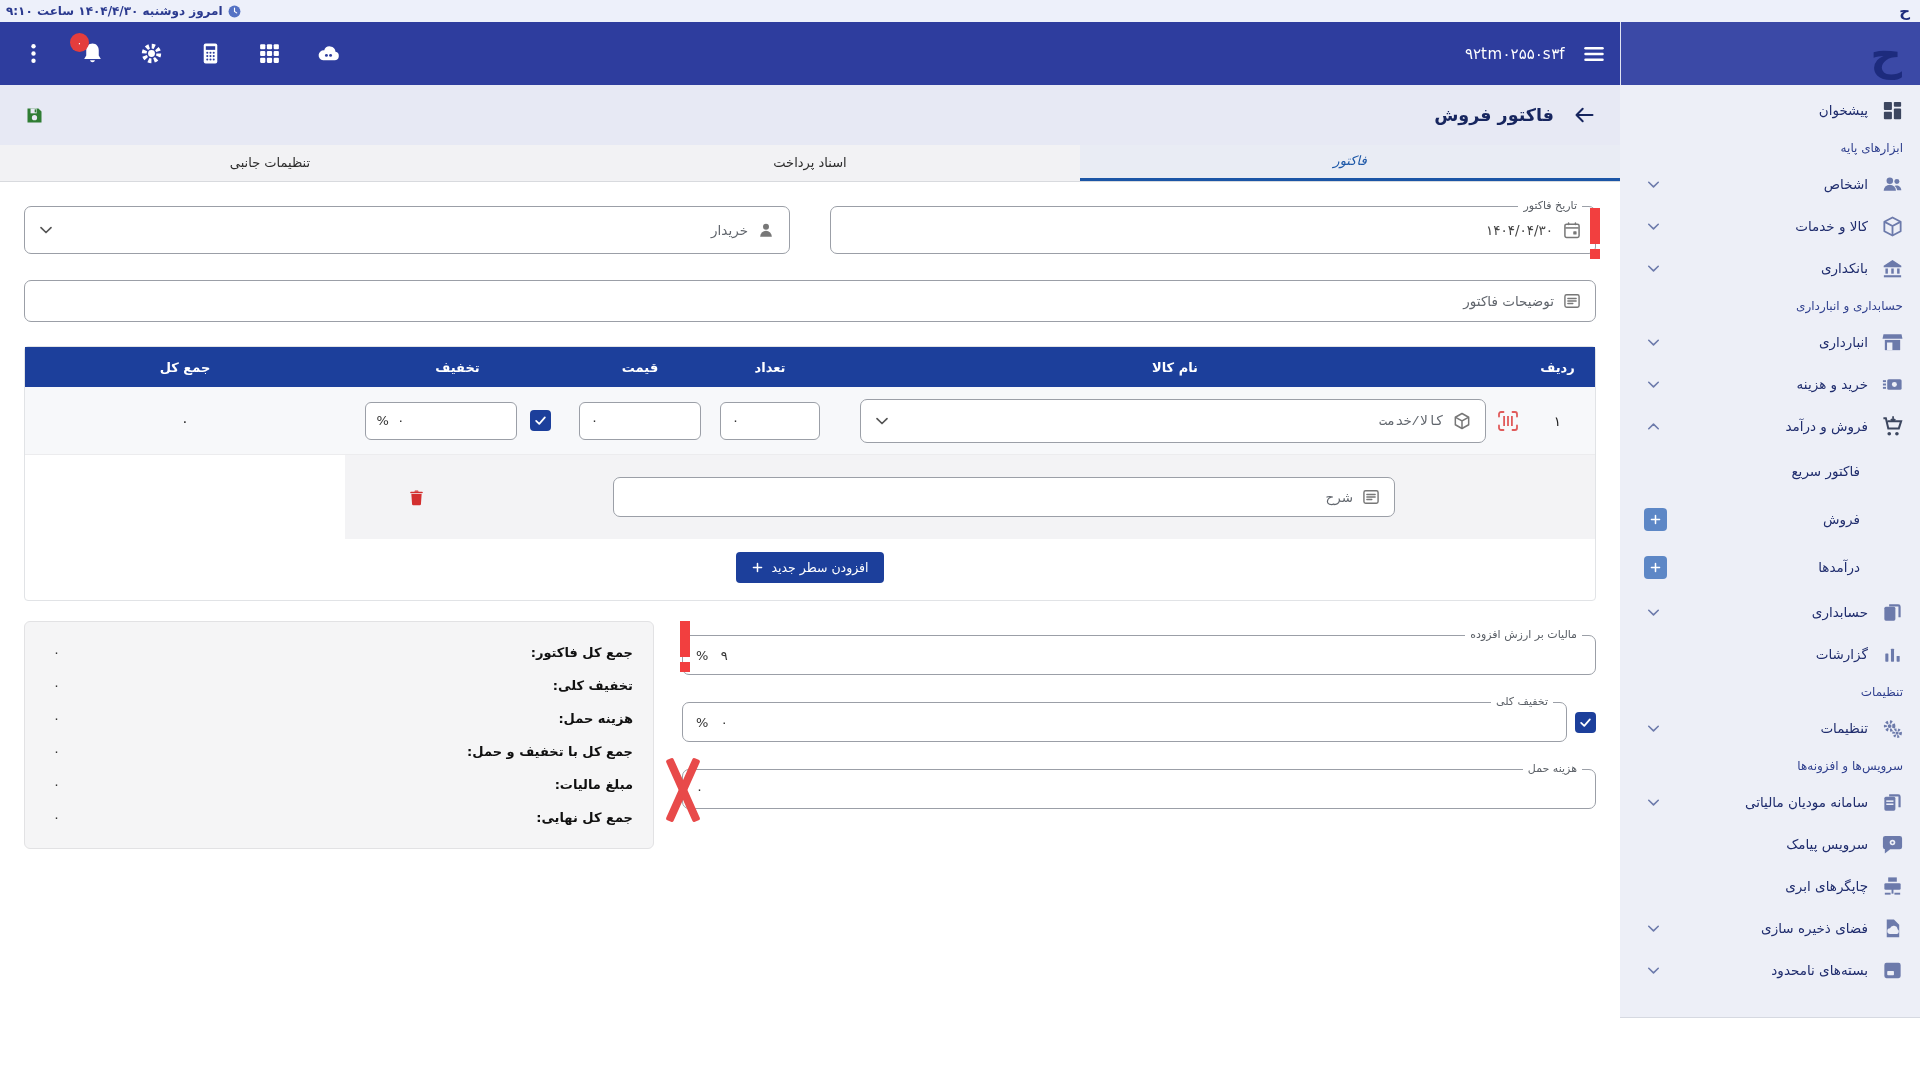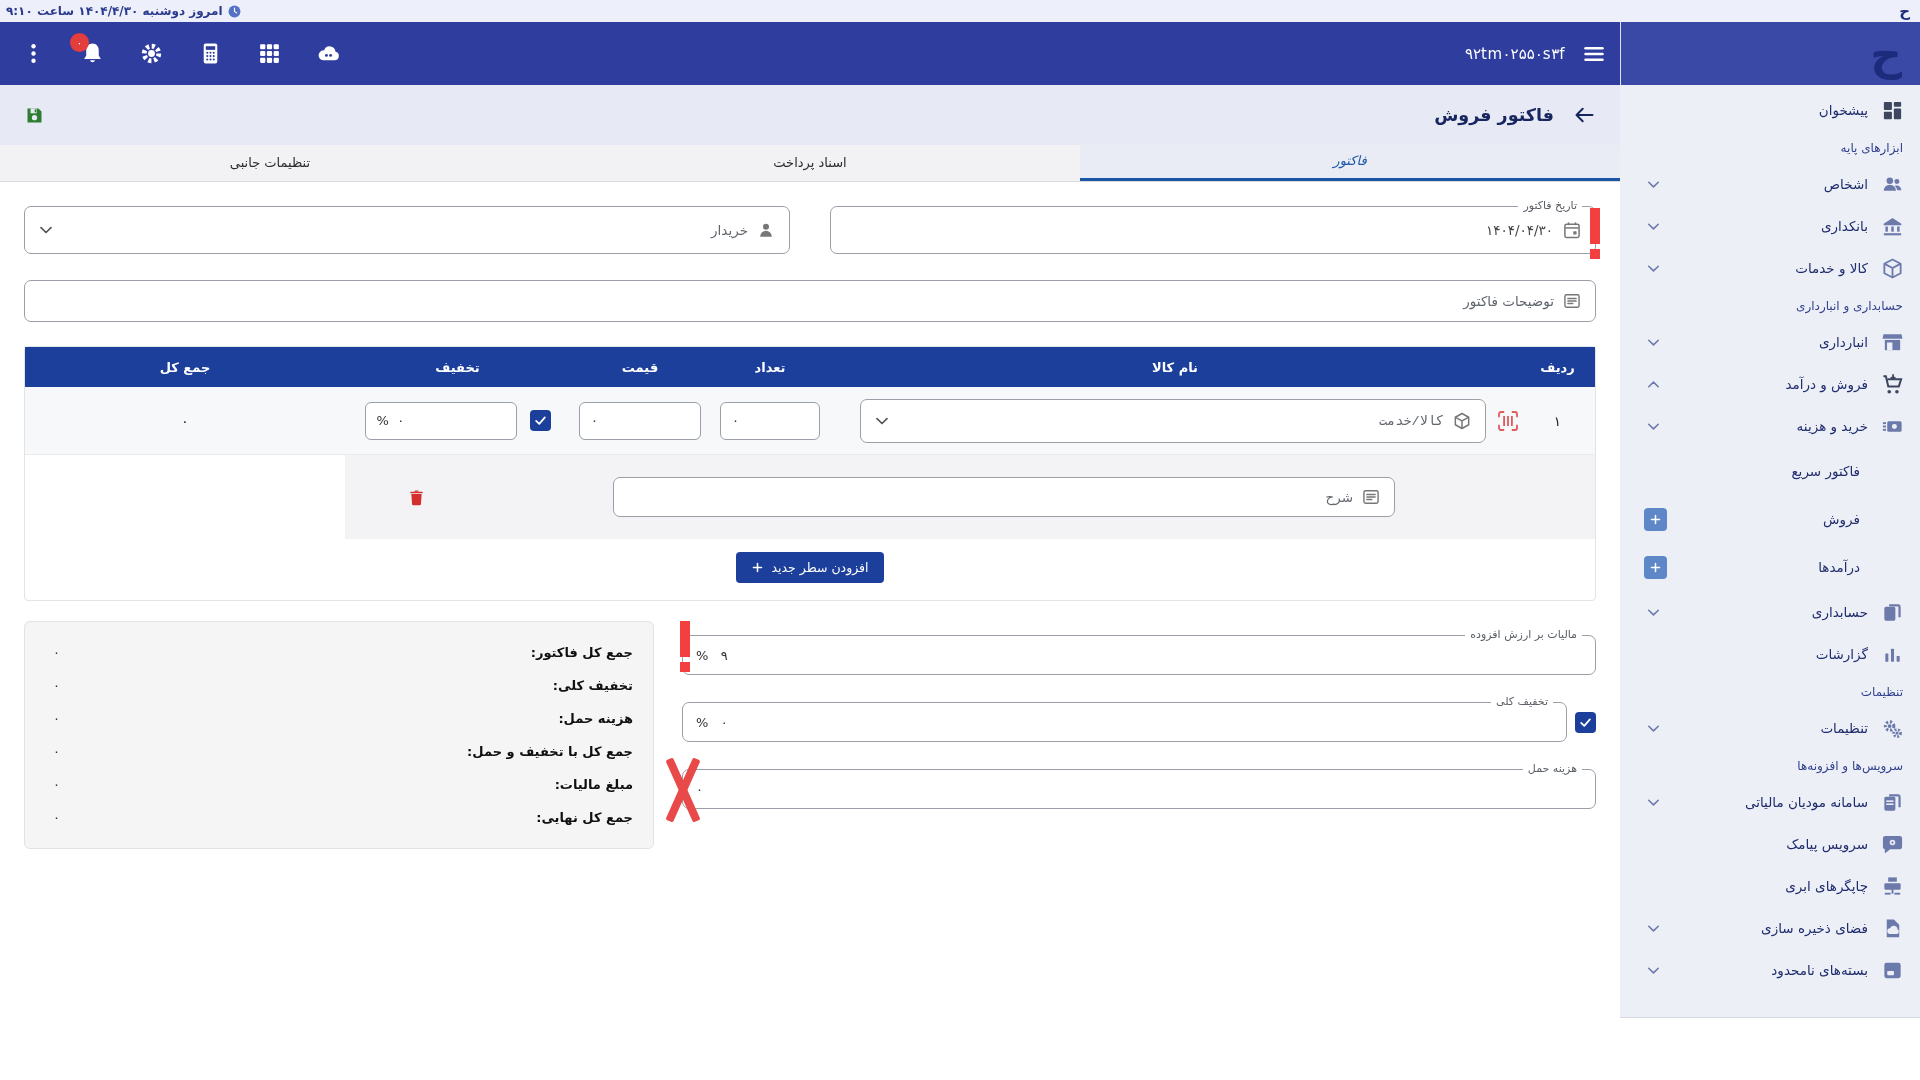--- a/index.html
+++ b/index.html
@@ -252,94 +252,94 @@
           <span class="sb-label">اشخاص</span>
           <span class="sb-chev">
             <svg viewBox="0 0 24 24" fill="currentColor" width="100%" height="100%">
               <path d="M6 9.2 12 15l6-5.8" fill="none" stroke="currentColor" stroke-width="2" stroke-linecap="round" stroke-linejoin="round"></path>
             </svg>
           </span>
         </div>
         <div class="sb-item">
           <span class="sb-icon">
             <svg viewBox="0 0 24 24" fill="currentColor" width="100%" height="100%">
+              <path d="M12 2.6 20.5 7v10L12 21.4 3.5 17V7z" fill="none" stroke="currentColor" stroke-width="1.9" stroke-linejoin="round"></path>
+              <path d="M3.8 7.2 12 11.5l8.2-4.3M12 11.5V21" fill="none" stroke="currentColor" stroke-width="1.9"></path>
+            </svg>
+          </span>
+          <span class="sb-label">کالا و خدمات</span>
+          <span class="sb-chev">
+            <svg viewBox="0 0 24 24" fill="currentColor" width="100%" height="100%">
+              <path d="M6 9.2 12 15l6-5.8" fill="none" stroke="currentColor" stroke-width="2" stroke-linecap="round" stroke-linejoin="round"></path>
+            </svg>
+          </span>
+        </div>
+        <div class="sb-item">
+          <span class="sb-icon">
+            <svg viewBox="0 0 24 24" fill="currentColor" width="100%" height="100%">
               <path d="M2.8 9 12 3l9.2 6v1.6H2.8z"></path>
               <rect x="4.6" y="12" width="2.6" height="5.4"></rect>
               <rect x="10.7" y="12" width="2.6" height="5.4"></rect>
               <rect x="16.8" y="12" width="2.6" height="5.4"></rect>
               <rect x="3" y="19" width="18" height="2.2"></rect>
             </svg>
           </span>
           <span class="sb-label">بانکداری</span>
           <span class="sb-chev">
             <svg viewBox="0 0 24 24" fill="currentColor" width="100%" height="100%">
               <path d="M6 9.2 12 15l6-5.8" fill="none" stroke="currentColor" stroke-width="2" stroke-linecap="round" stroke-linejoin="round"></path>
             </svg>
           </span>
         </div>
-        <div class="sb-item">
-          <span class="sb-icon">
-            <svg viewBox="0 0 24 24" fill="currentColor" width="100%" height="100%">
-              <path d="M12 2.6 20.5 7v10L12 21.4 3.5 17V7z" fill="none" stroke="currentColor" stroke-width="1.9" stroke-linejoin="round"></path>
-              <path d="M3.8 7.2 12 11.5l8.2-4.3M12 11.5V21" fill="none" stroke="currentColor" stroke-width="1.9"></path>
-            </svg>
-          </span>
-          <span class="sb-label">کالا و خدمات</span>
-          <span class="sb-chev">
-            <svg viewBox="0 0 24 24" fill="currentColor" width="100%" height="100%">
-              <path d="M6 9.2 12 15l6-5.8" fill="none" stroke="currentColor" stroke-width="2" stroke-linecap="round" stroke-linejoin="round"></path>
-            </svg>
-          </span>
-        </div>
         <div class="sb-section">حسابداری و انبارداری</div>
         <div class="sb-item">
           <span class="sb-icon">
             <svg viewBox="0 0 24 24" fill="currentColor" width="100%" height="100%">
               <path d="M2.6 3.5h18.8l1 4.6H1.6z"></path>
               <path d="M4 9.3h16V20H4z"></path>
               <rect x="6.3" y="12" width="5.6" height="8" fill="#edeff7"></rect>
             </svg>
           </span>
           <span class="sb-label">انبارداری</span>
           <span class="sb-chev">
             <svg viewBox="0 0 24 24" fill="currentColor" width="100%" height="100%">
               <path d="M6 9.2 12 15l6-5.8" fill="none" stroke="currentColor" stroke-width="2" stroke-linecap="round" stroke-linejoin="round"></path>
-            </svg>
-          </span>
-        </div>
-        <div class="sb-item dark">
-          <span class="sb-icon">
-            <svg viewBox="0 0 24 24" fill="currentColor" width="100%" height="100%">
-              <circle cx="8.6" cy="19.6" r="1.9"></circle>
-              <circle cx="16.6" cy="19.6" r="1.9"></circle>
-              <path d="M2.5 3.5h2.6l2.5 10.5h11l2.4-7.5H7" fill="none" stroke="currentColor" stroke-width="2.1"></path>
-              <path d="M12.6 1.3v5.2m0 0 2.3-2.2m-2.3 2.2-2.3-2.2" fill="none" stroke="currentColor" stroke-width="1.8"></path>
-            </svg>
-          </span>
-          <span class="sb-label">فروش و درآمد</span>
-          <span class="sb-chev">
-            <svg viewBox="0 0 24 24" fill="currentColor" width="100%" height="100%">
-              <path d="M6 14.8 12 9l6 5.8" fill="none" stroke="currentColor" stroke-width="2" stroke-linecap="round" stroke-linejoin="round"></path>
             </svg>
           </span>
         </div>
         <div class="sb-item">
           <span class="sb-icon">
             <svg viewBox="0 0 24 24" fill="currentColor" width="100%" height="100%">
               <rect x="6.5" y="6.5" width="15" height="11" rx="1.6"></rect>
               <circle cx="14" cy="12" r="2.6" fill="#edeff7"></circle>
               <rect x="2" y="7.5" width="3.2" height="2"></rect>
               <rect x="2" y="11" width="3.2" height="2"></rect>
               <rect x="2" y="14.5" width="3.2" height="2"></rect>
             </svg>
           </span>
           <span class="sb-label">خرید و هزینه</span>
           <span class="sb-chev">
             <svg viewBox="0 0 24 24" fill="currentColor" width="100%" height="100%">
               <path d="M6 9.2 12 15l6-5.8" fill="none" stroke="currentColor" stroke-width="2" stroke-linecap="round" stroke-linejoin="round"></path>
+            </svg>
+          </span>
+        </div>
+        <div class="sb-item dark">
+          <span class="sb-icon">
+            <svg viewBox="0 0 24 24" fill="currentColor" width="100%" height="100%">
+              <circle cx="8.6" cy="19.6" r="1.9"></circle>
+              <circle cx="16.6" cy="19.6" r="1.9"></circle>
+              <path d="M2.5 3.5h2.6l2.5 10.5h11l2.4-7.5H7" fill="none" stroke="currentColor" stroke-width="2.1"></path>
+              <path d="M12.6 1.3v5.2m0 0 2.3-2.2m-2.3 2.2-2.3-2.2" fill="none" stroke="currentColor" stroke-width="1.8"></path>
+            </svg>
+          </span>
+          <span class="sb-label">فروش و درآمد</span>
+          <span class="sb-chev">
+            <svg viewBox="0 0 24 24" fill="currentColor" width="100%" height="100%">
+              <path d="M6 14.8 12 9l6 5.8" fill="none" stroke="currentColor" stroke-width="2" stroke-linecap="round" stroke-linejoin="round"></path>
             </svg>
           </span>
         </div>
         <div class="sb-sub">
           <span class="sb-label">فاکتور سریع</span>
         </div>
         <div class="sb-sub">
           <span class="sb-label">فروش</span>
           <span class="plus-btn">
             <svg viewBox="0 0 24 24" fill="currentColor" width="100%" height="100%">

